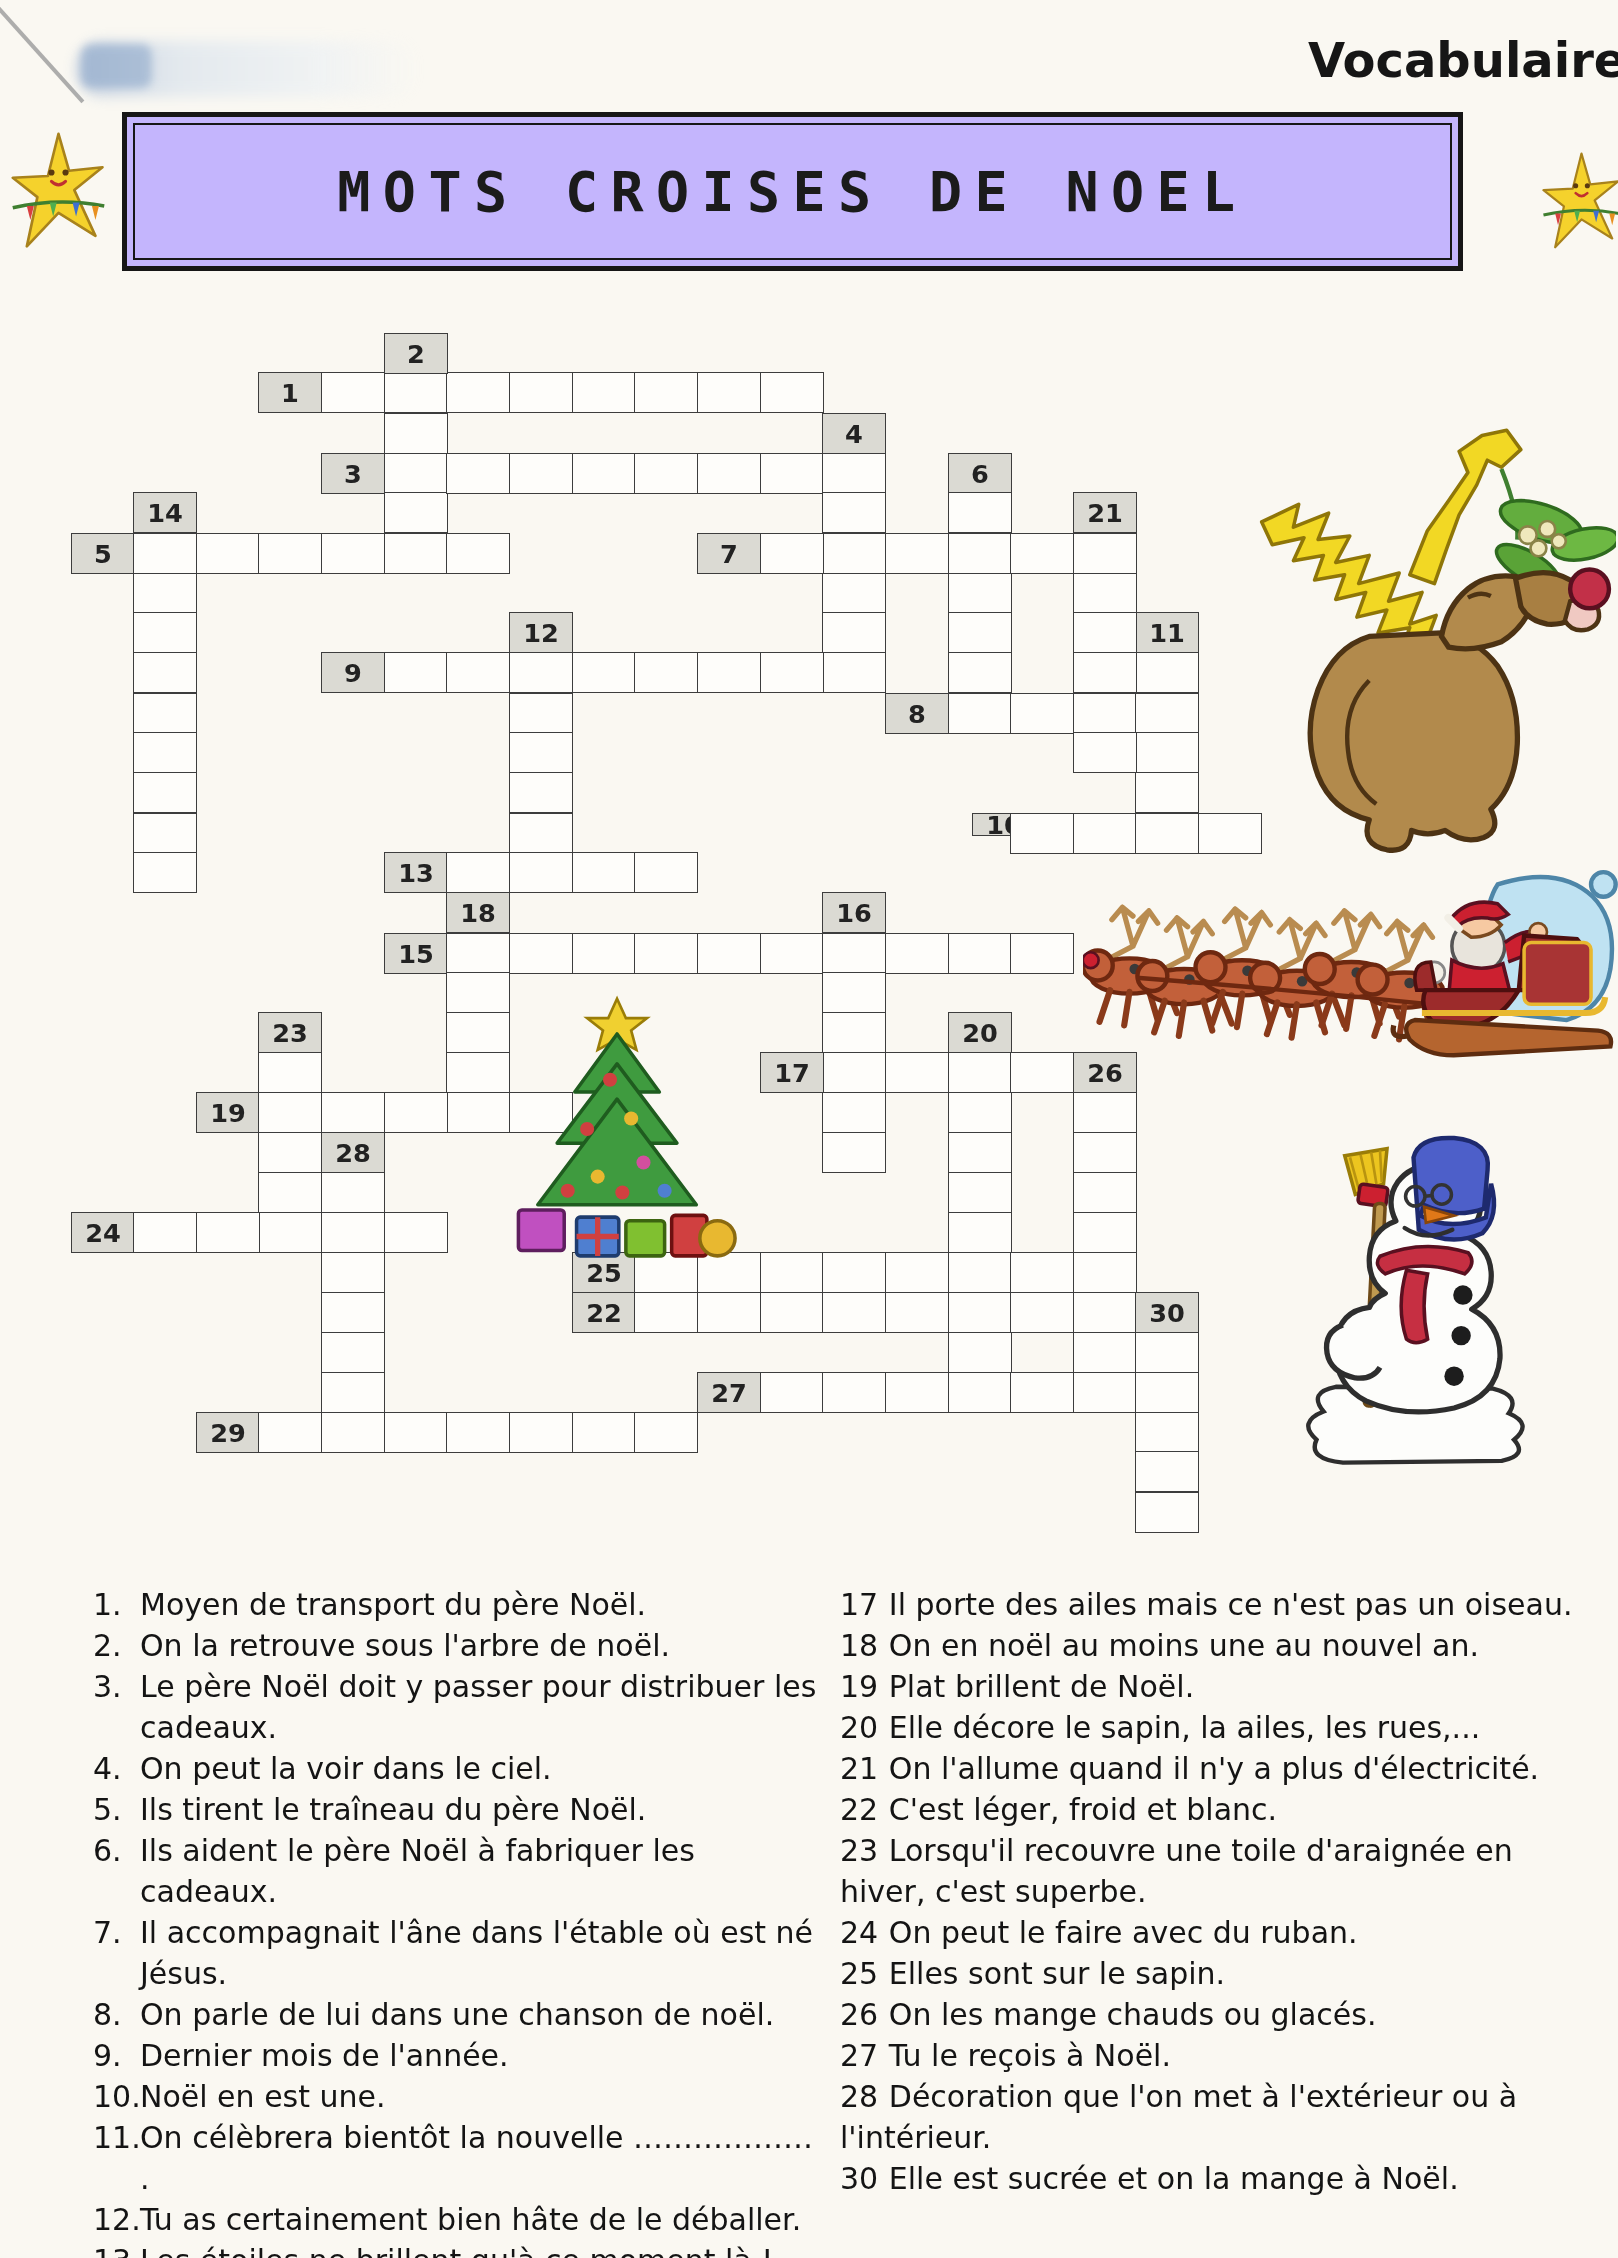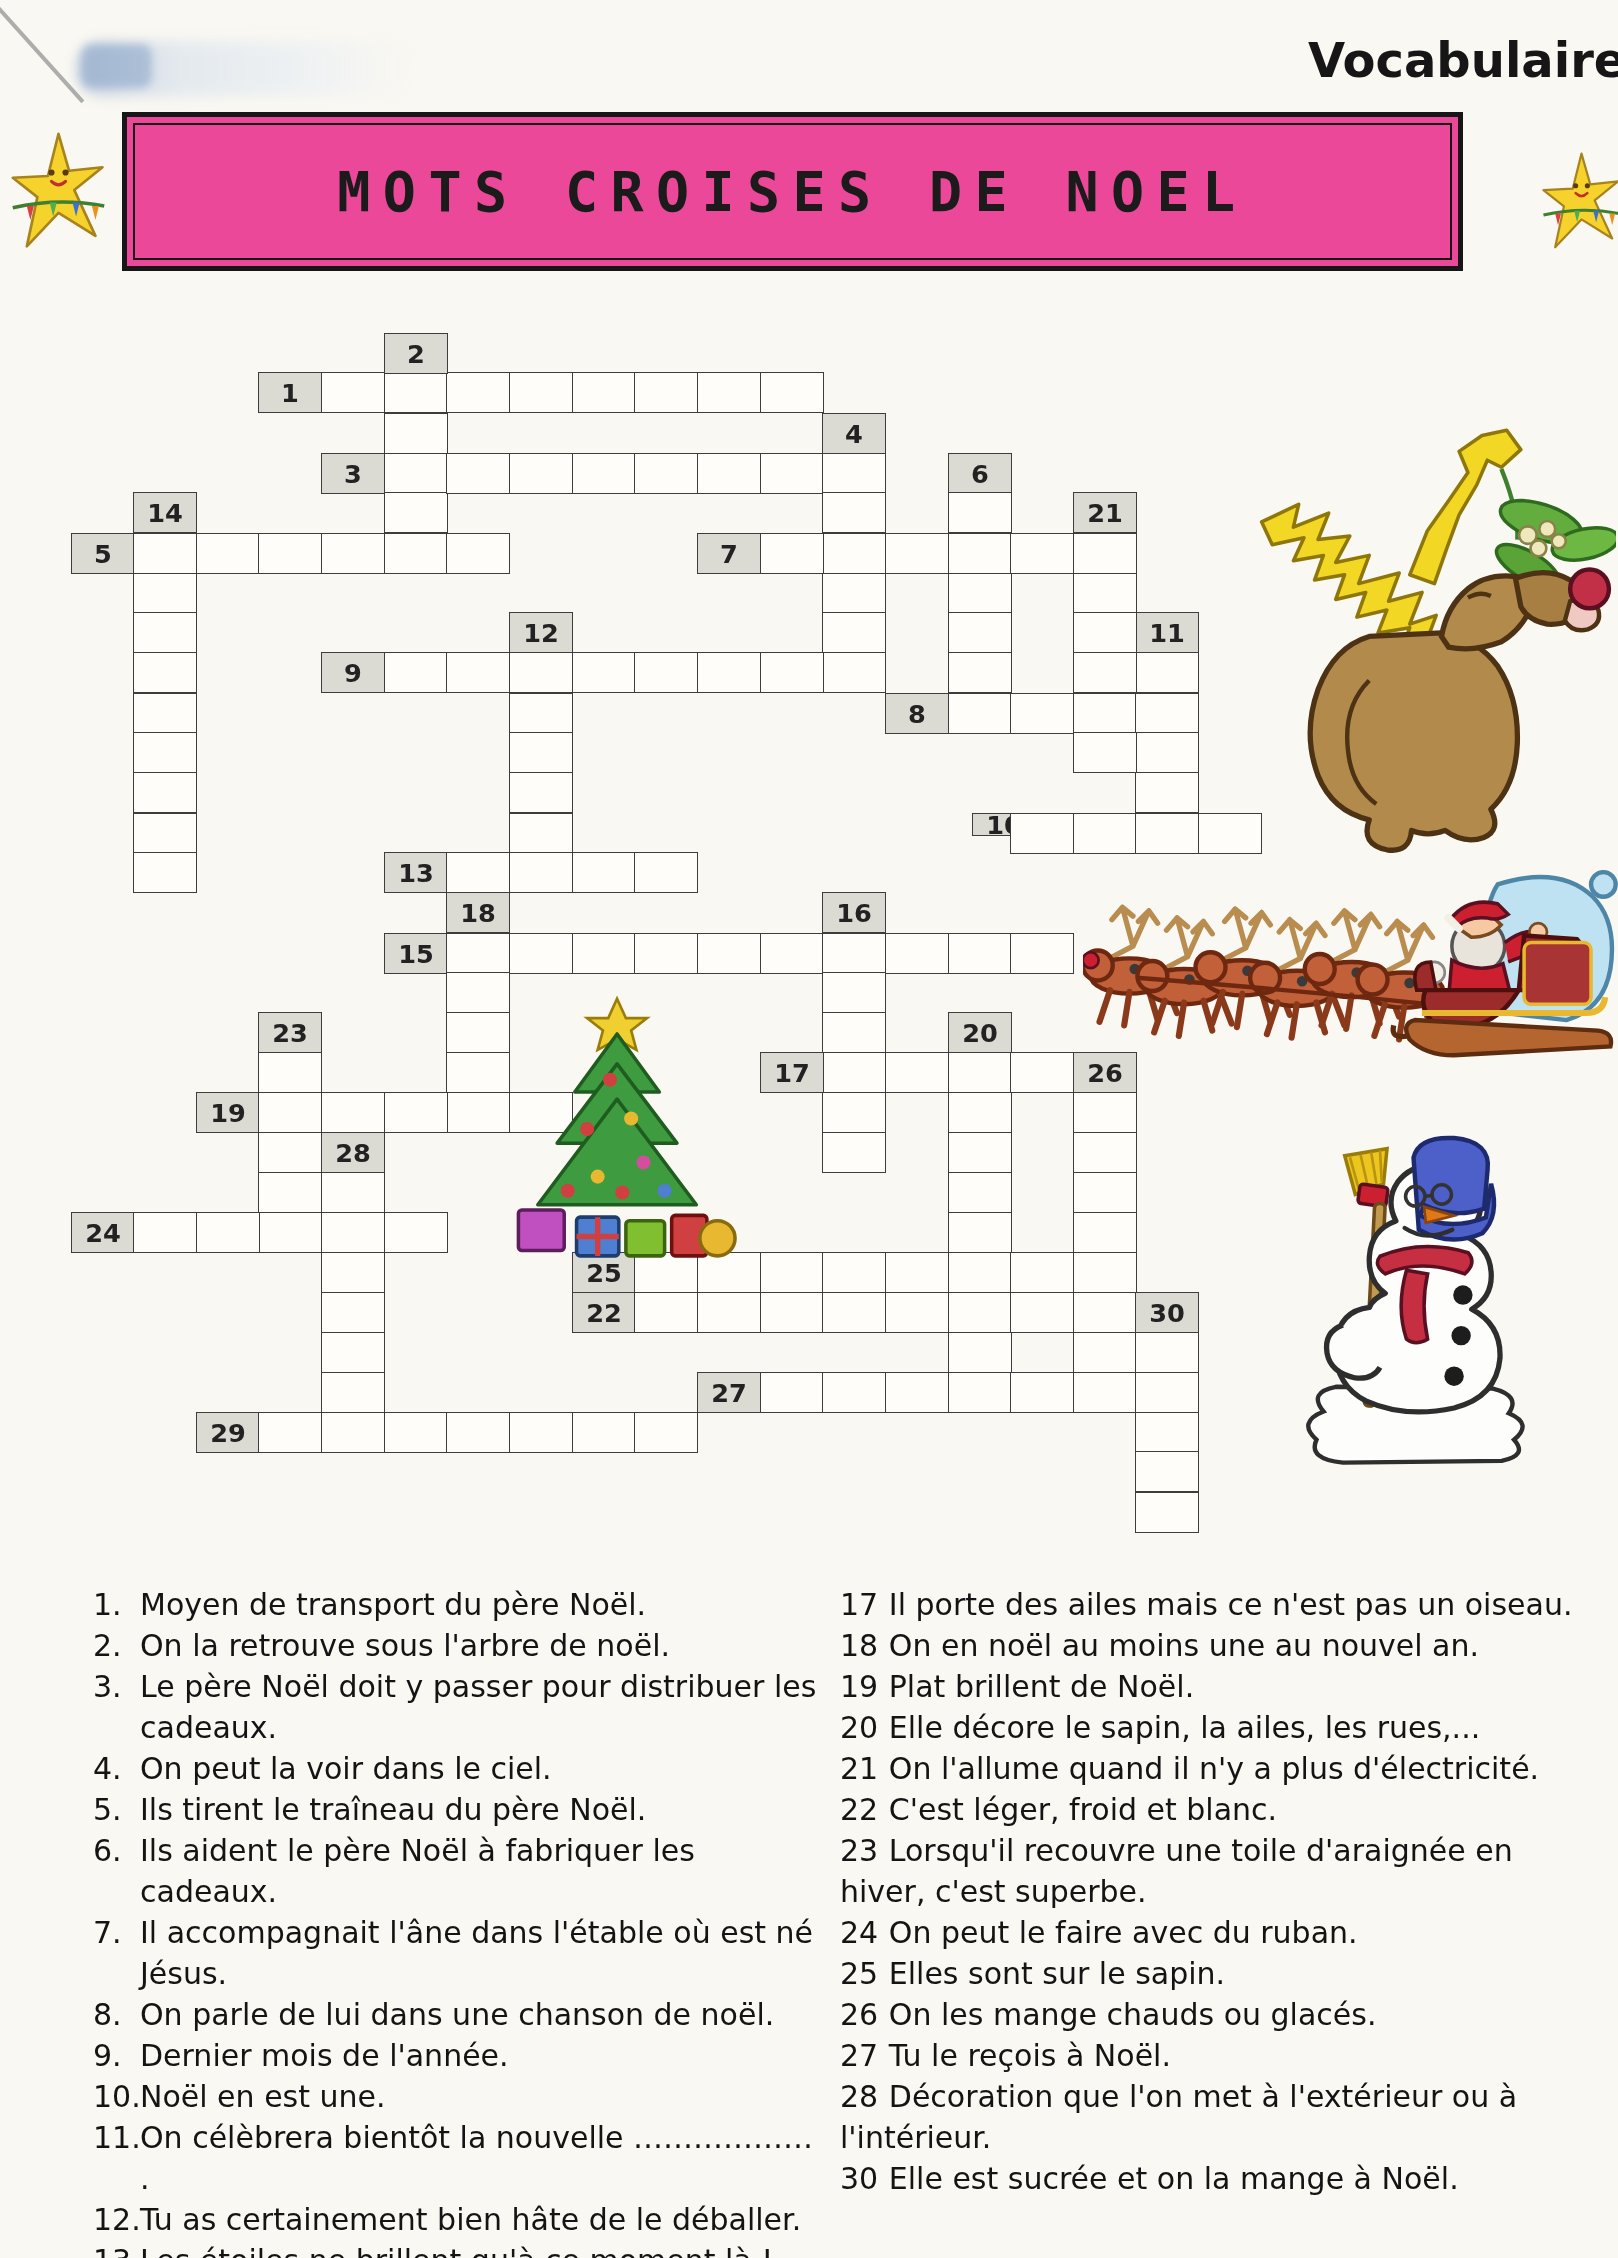--- a/index.html
+++ b/index.html
@@ -7,21 +7,21 @@
     width:1619px;height:2258px;position:relative;overflow:hidden;
     background:#faf8f2;
     font-family:"DejaVu Sans",sans-serif;color:#1d1d1d;
   }
   
   .scan-line{position:absolute;left:-16px;top:-10.6px;width:150px;height:3.5px;background:#9a9a9a;transform:rotate(48deg);transform-origin:0 0;opacity:.8;}
   .smudge{position:absolute;left:76px;top:41px;width:344px;height:56px;background:linear-gradient(90deg,#8fa8cc 0%,#c9d8ea 30%,#e4ecf5 70%,transparent 100%);filter:blur(6.2px);opacity:.45;border-radius:26.5px;}
   .smudge2{position:absolute;left:81px;top:44px;width:71px;height:44px;background:#7d9cc4;filter:blur(4.4px);opacity:.5;border-radius:10.6px;}
   
   .vocab{position:absolute;left:1308px;top:32px;font-size:48px;font-weight:700;letter-spacing:0px;color:#161616;}
-  .titlebox{position:absolute;left:122px;top:112px;width:1341px;height:159px;border:5.3px solid #161616;background:#ec4899;box-sizing:border-box;}
+  .titlebox{position:absolute;left:122px;top:112px;width:1341px;height:159px;border:5.3px solid #161616;background:#c4b5fd;box-sizing:border-box;}
   .titlebox-inner{position:absolute;left:6.2px;top:6.2px;right:6.2px;bottom:6.2px;border:2.6px solid #161616;display:flex;align-items:center;justify-content:center;}
   .title-text{font-family:"DejaVu Sans Mono","Liberation Mono",monospace;font-size:55px;font-weight:700;letter-spacing:12.4px;color:#1b1b1b;white-space:nowrap;}
   
   #grid{position:absolute;left:0;top:0;}
   .cell{position:absolute;box-sizing:border-box;border:1.8px solid #3d3d3d;background:#fefdfa;}
   .cell.label{background:#dbdad3;display:flex;align-items:center;justify-content:center;
     font-size:25.6px;font-weight:700;color:#222;font-family:"DejaVu Sans",sans-serif;}
   
   .clues{position:absolute;top:1584px;font-size:30px;line-height:41px;color:#141414;}
   .clues.left{left:93px;width:732px;}

